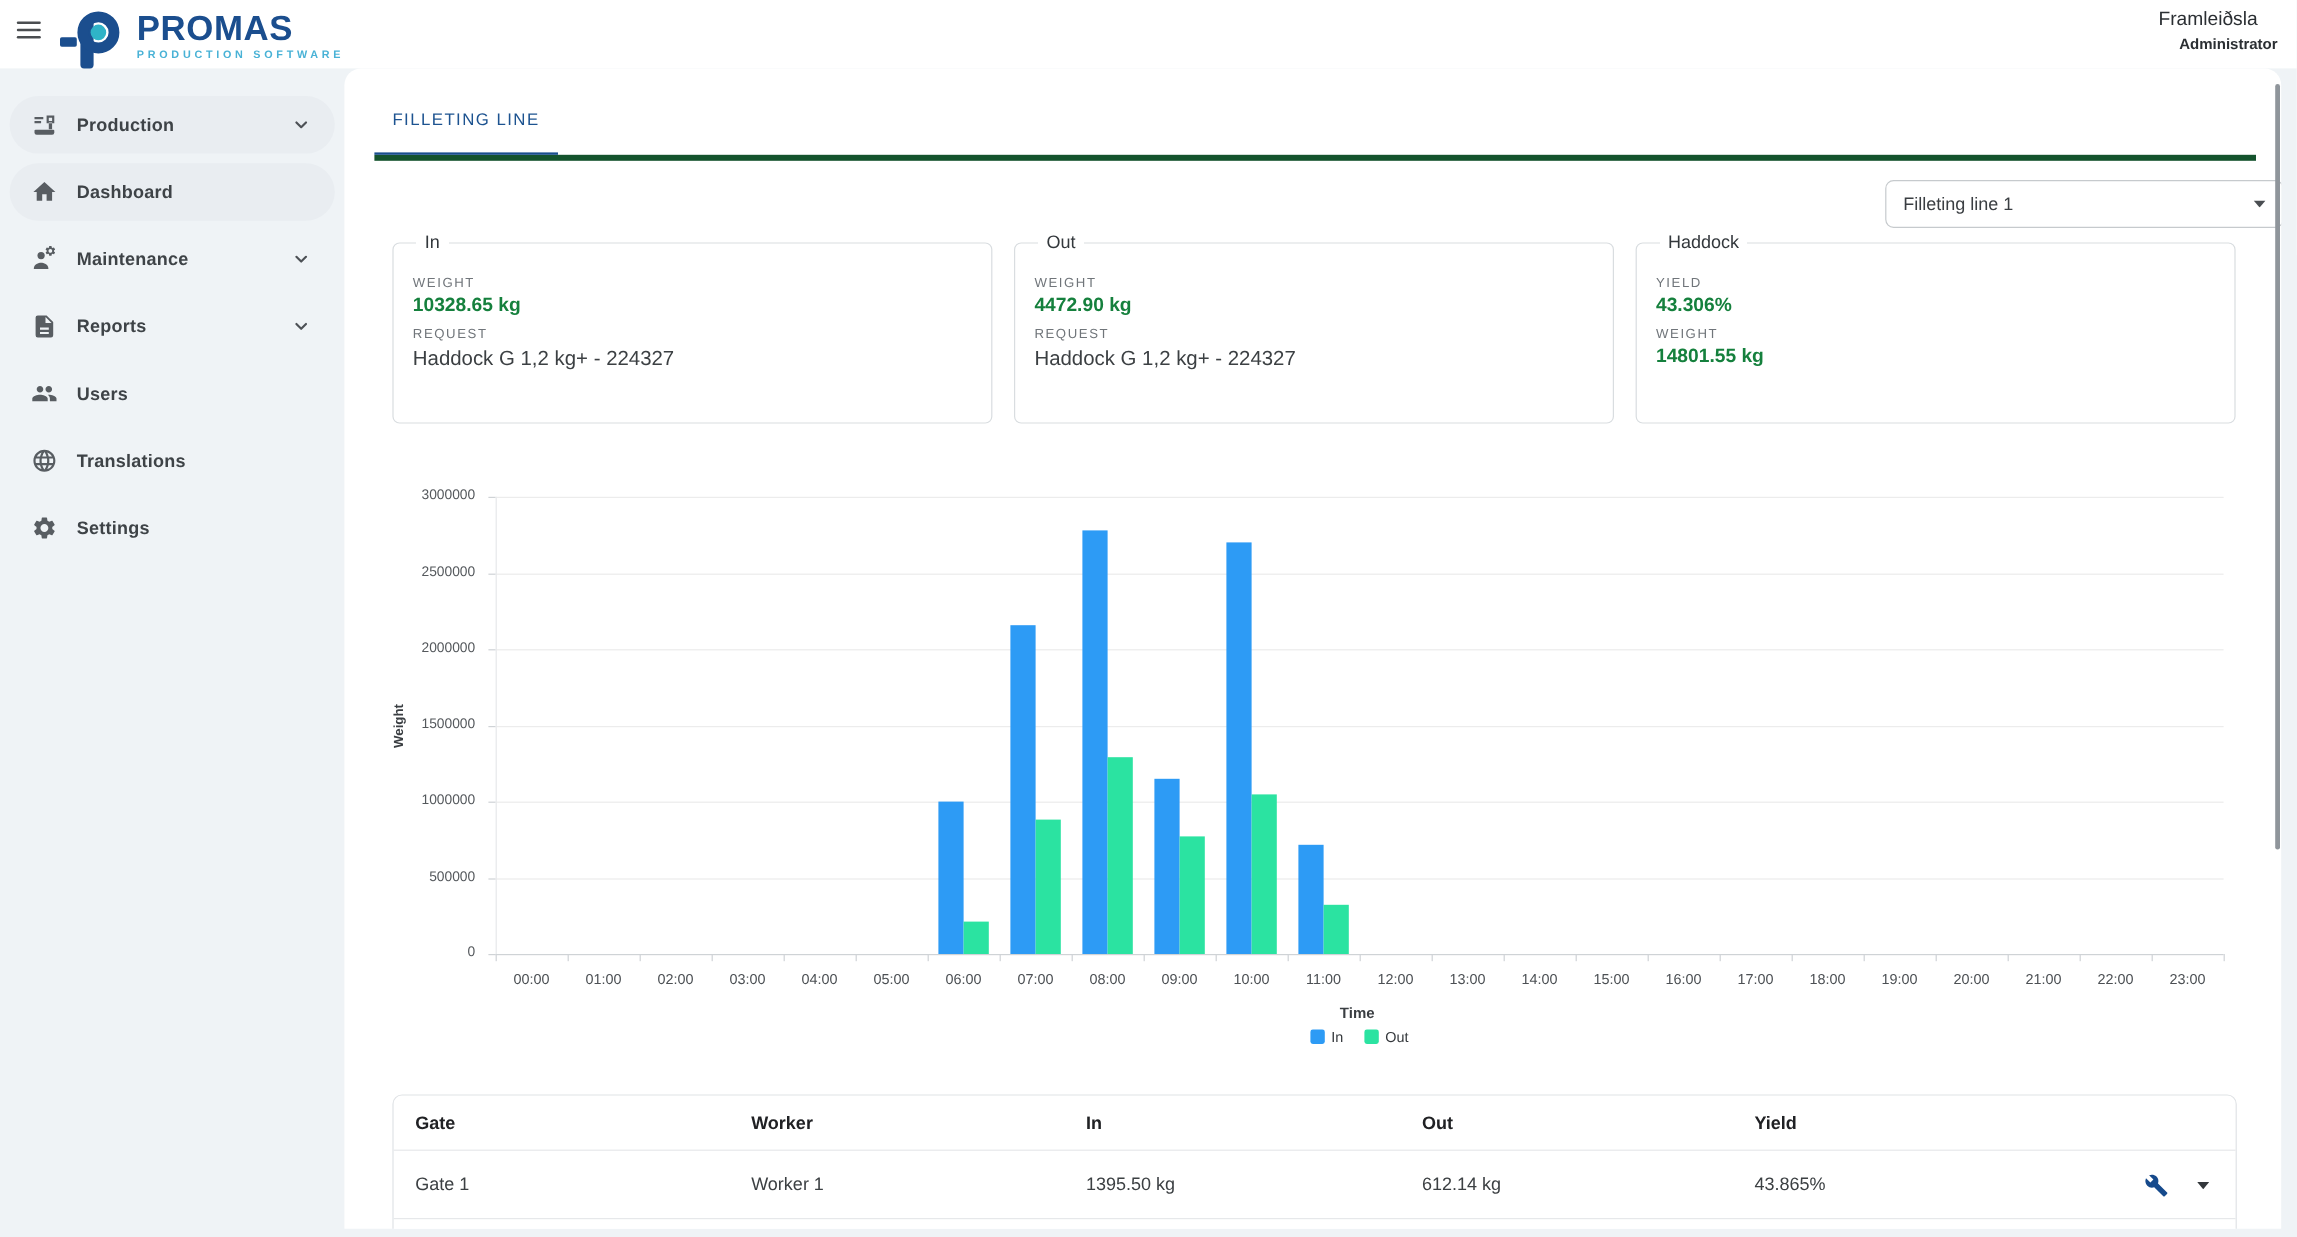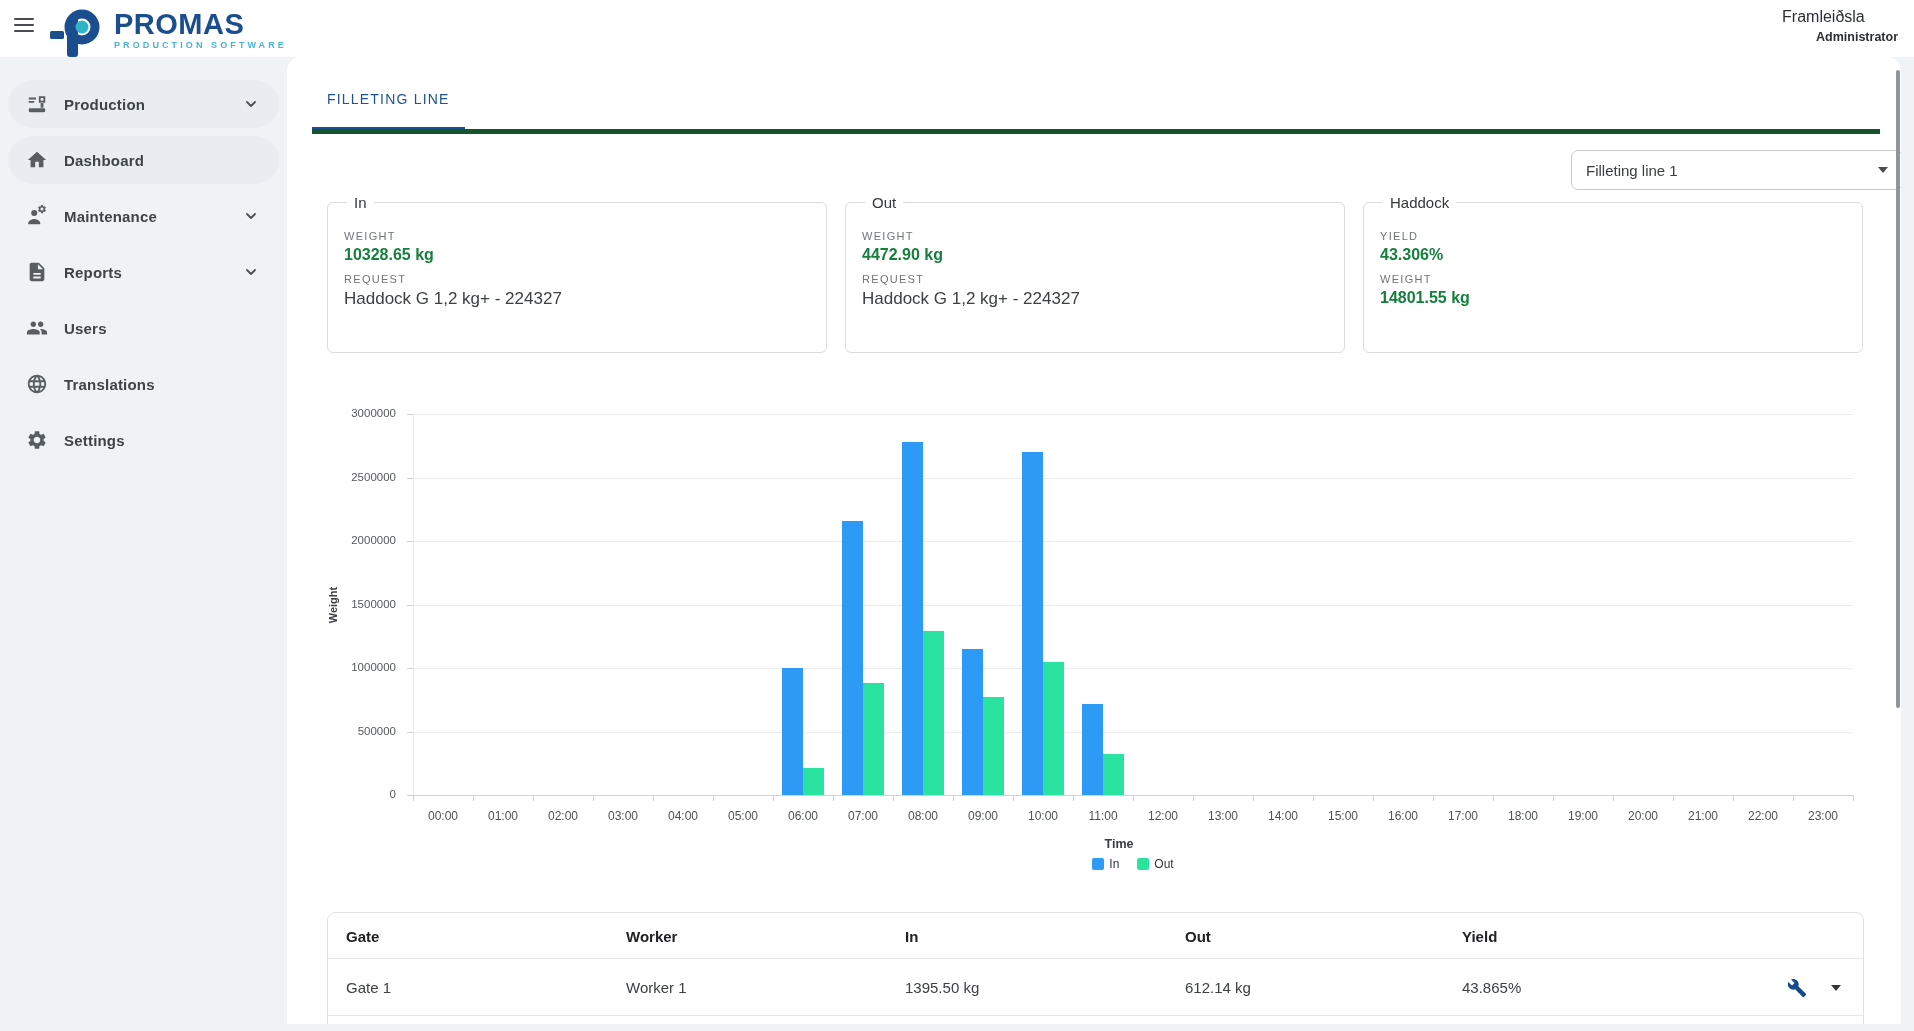--- a/index.html
+++ b/index.html
@@ -8,21 +8,21 @@
 
   
   .header { position:absolute; left:0; top:0; width:1914px; height:57px; background:#fff; z-index:5; }
   .hamburger { position:absolute; left:14px; top:18px; width:22px; height:18px; cursor:pointer; }
   .hamburger span { display:block; width:20px; height:2px; background:#4a4d50; margin-bottom:4px; border-radius:1px; }
   .logo { position:absolute; left:48px; top:3px; height:52px; display:flex; align-items:flex-start; }
   .logo-mark { margin-top:6px; }
   .logo-texts { margin-left:8px; margin-top:6px; }
   .logo-title { font-size:29px; font-weight:bold; color:#1b4e8e; letter-spacing:.5px; line-height:30px; }
   .logo-sub { font-size:9px; letter-spacing:3.1px; color:#49b2d6; font-weight:bold; margin-top:1px; }
-  .userbox { position:absolute; right:16px; top:6px; text-align:left; }
+  .userbox { position:absolute; right:16px; top:6px; text-align:center; }
   .user-name { font-size:16px; color:#2b2f33; line-height:21px; }
   .user-role { font-size:12.5px; font-weight:bold; color:#2b2f33; margin-top:3px;margin-left:34px; }
 
   
   .sidebar { position:absolute; left:0; top:57px; width:287px; bottom:0; padding-top:23px; }
   .side-item { position:relative; height:48px; margin:0 8px 8px 8px; border-radius:26px;
                display:flex; align-items:center; padding-left:18px; cursor:pointer; color:#3e4347; }
   .side-item.hl { background:#e9edf1; }
   .side-item .s-icon { width:22px; height:22px; color:#585d62; flex:0 0 22px; }
   .side-item .s-label { font-size:15px; font-weight:bold; margin-left:16px; letter-spacing:.2px; }
@@ -291,21 +291,21 @@
       <div class="bar" style="left:675px;top:282px;height:146px;background:#2D9BF5"></div>
       <div class="bar" style="left:735px;top:85px;height:343px;background:#2D9BF5"></div>
       <div class="bar" style="left:795px;top:337px;height:91px;background:#2D9BF5"></div>
       <div class="bar" style="left:516px;top:401px;height:27px;background:#2BE3A1"></div>
       <div class="bar" style="left:576px;top:316px;height:112px;background:#2BE3A1"></div>
       <div class="bar" style="left:636px;top:264px;height:164px;background:#2BE3A1"></div>
       <div class="bar" style="left:696px;top:330px;height:98px;background:#2BE3A1"></div>
       <div class="bar" style="left:756px;top:295px;height:133px;background:#2BE3A1"></div>
       <div class="bar" style="left:816px;top:387px;height:41px;background:#2BE3A1"></div>
       <div class="ylabel-rot" style="left:28px;top:232px">Weight</div>
-      <div class="xlabel" style="left:112px;width:1440px;top:470px">Time</div>
+      <div class="xlabel" style="left:124px;width:1440px;top:470px">Time</div>
       <div class="legend" style="left:126px;width:1440px;top:490px">
         <span class="leg-item">
           <span class="leg-sq" style="background:#2D9BF5"></span>
           <span>In</span>
         </span>
         <span class="leg-item">
           <span class="leg-sq" style="background:#2BE3A1"></span>
           <span>Out</span>
         </span>
       </div>

